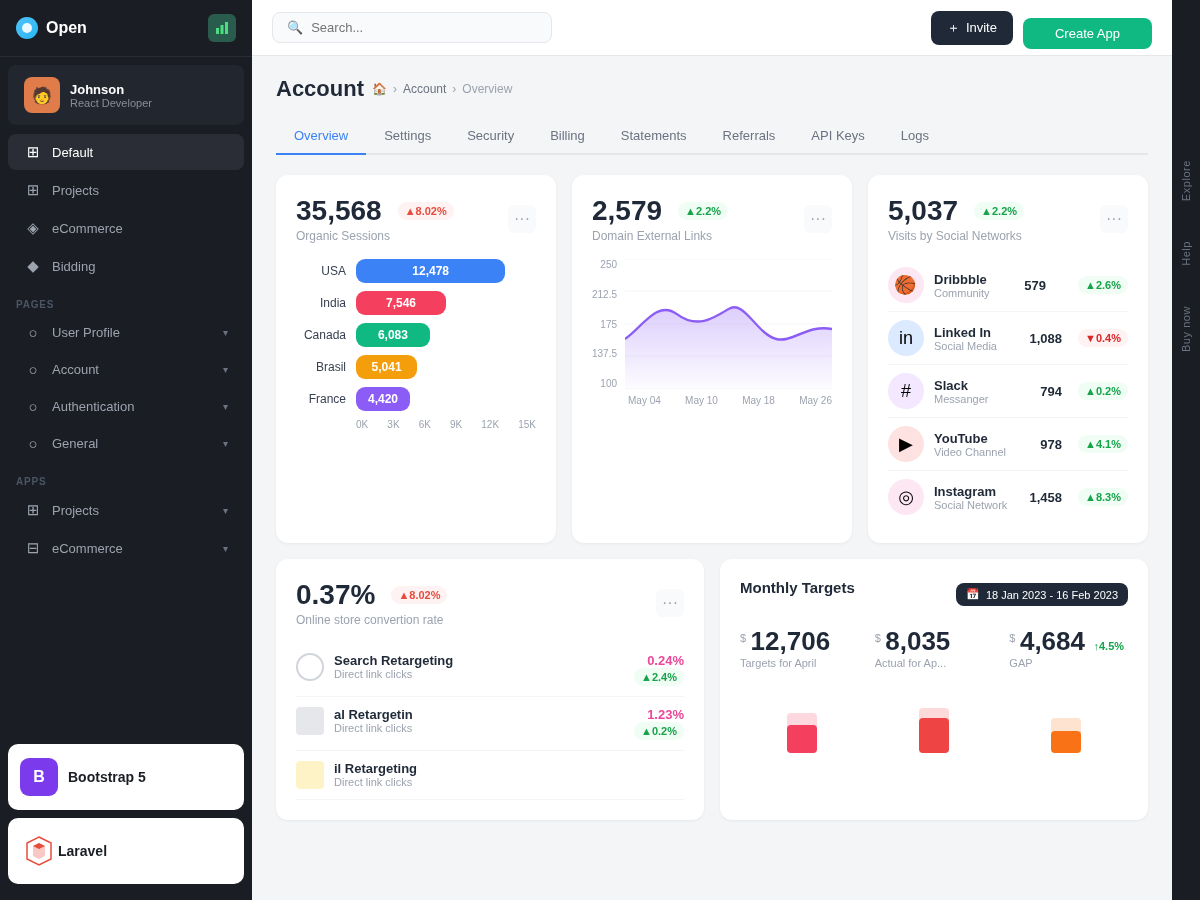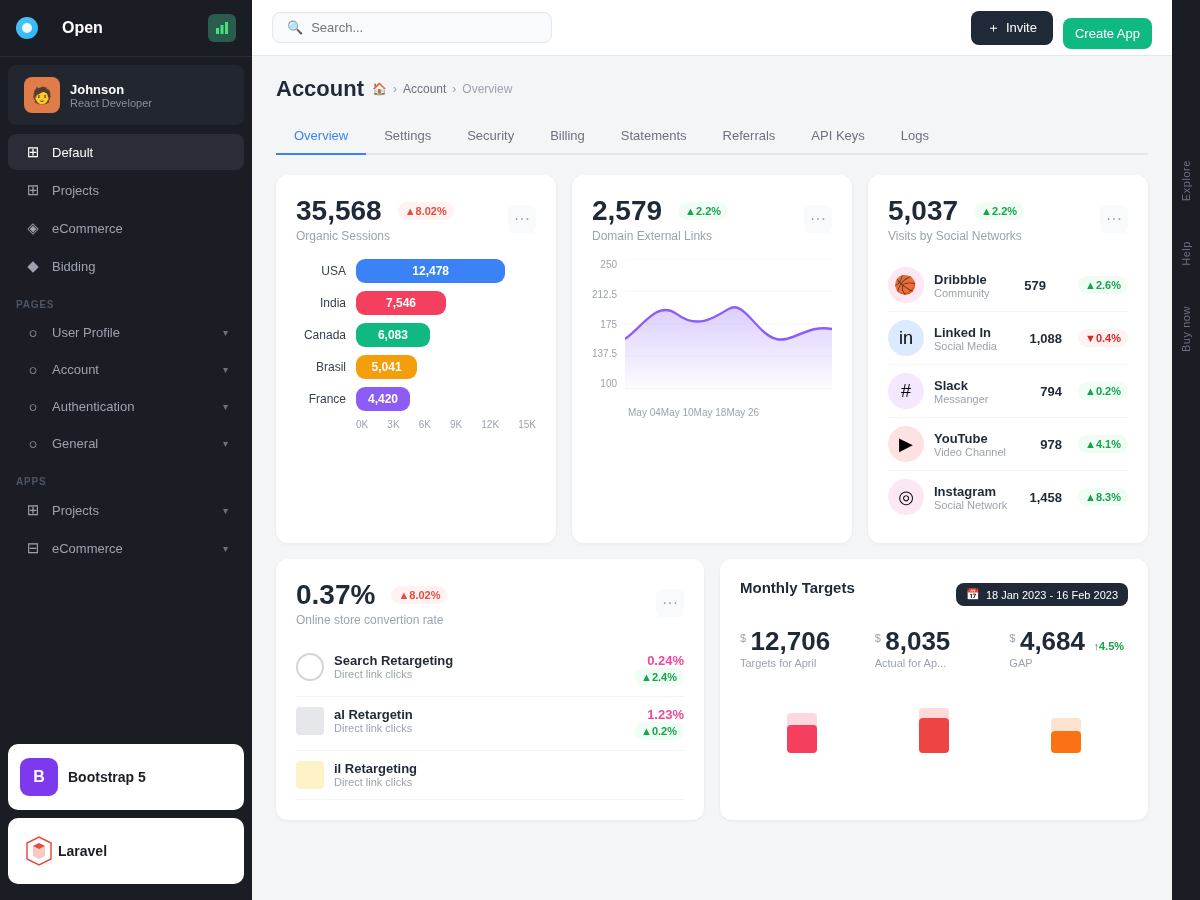--- a/index.html
+++ b/index.html
@@ -19,21 +19,21 @@
     .sidebar-header {
       display: flex;
       align-items: center;
       justify-content: space-between;
       padding: 14px 16px;
       border-bottom: 1px solid #2a2d35;
     }
     .sidebar-logo {
       display: flex;
       align-items: center;
-      gap: 24px;
+      gap: 8px;
     }
     .logo-dot {
       width: 22px; height: 22px;
       background: linear-gradient(135deg, #4fc3f7, #29b6f6);
       border-radius: 50%;
       display: flex; align-items: center; justify-content: center;
     }
     .logo-text { font-size: 16px; font-weight: 600; color: #fff; }
     .sidebar-icon-btn {
       width: 28px; height: 28px;
@@ -128,21 +128,21 @@
       padding: 8px 16px;
       font-size: 13px;
       font-weight: 500;
       cursor: pointer;
     }
     .btn-create {
       background: #10b981;
       color: #fff;
       border: none;
       border-radius: 8px;
-      padding: 8px 12px;
+      padding: 8px 32px;
       font-size: 13px;
       font-weight: 500;
       cursor: pointer;
       margin-top: 12px;
     }
 
     
     .page-content {
       flex: 1;
       overflow-y: auto;
@@ -545,21 +545,21 @@
                 <line x1="0" y1="65" x2="260" y2="65" stroke="#f3f4f6" stroke-width="1"></line>
                 <line x1="0" y1="97" x2="260" y2="97" stroke="#f3f4f6" stroke-width="1"></line>
                 <line x1="0" y1="130" x2="260" y2="130" stroke="#f3f4f6" stroke-width="1"></line>
 
                 <path d="M0,80 C20,70 40,40 65,55 C90,70 110,60 130,50 C150,40 165,75 190,80 C210,84 230,65 260,70 L260,130 L0,130 Z" fill="url(#lineGrad)"></path>
 
                 <path d="M0,80 C20,70 40,40 65,55 C90,70 110,60 130,50 C150,40 165,75 190,80 C210,84 230,65 260,70" fill="none" stroke="#8b5cf6" stroke-width="2.5"></path>
               </svg>
             </div>
           </div>
-          <div style="display:flex;font-size:10px;color:#9ca3af;padding-left:36px;margin-top:14px;">
+          <div style="display:flex;justify-content:space-between;font-size:10px;color:#9ca3af;padding-left:36px;margin-top:2px;">
             <span>May 04</span>
             <span>May 10</span>
             <span>May 18</span>
             <span>May 26</span>
           </div>
         </div>
       </div>
 
       <div class="card">
         <div class="stat-header-row">

